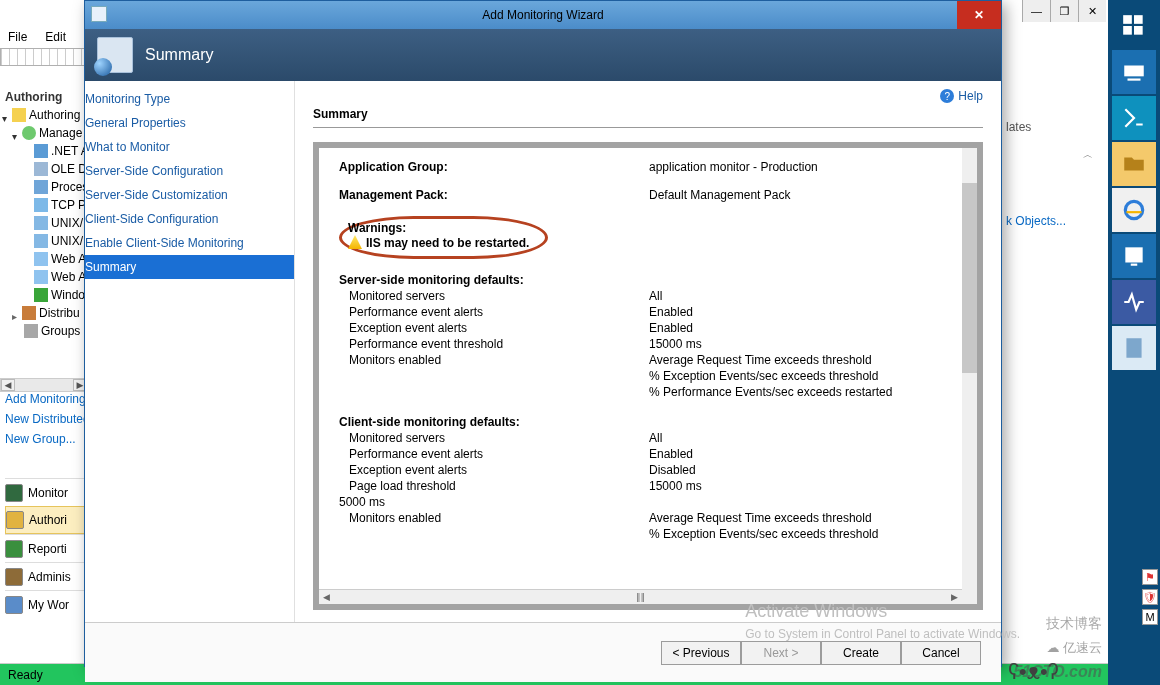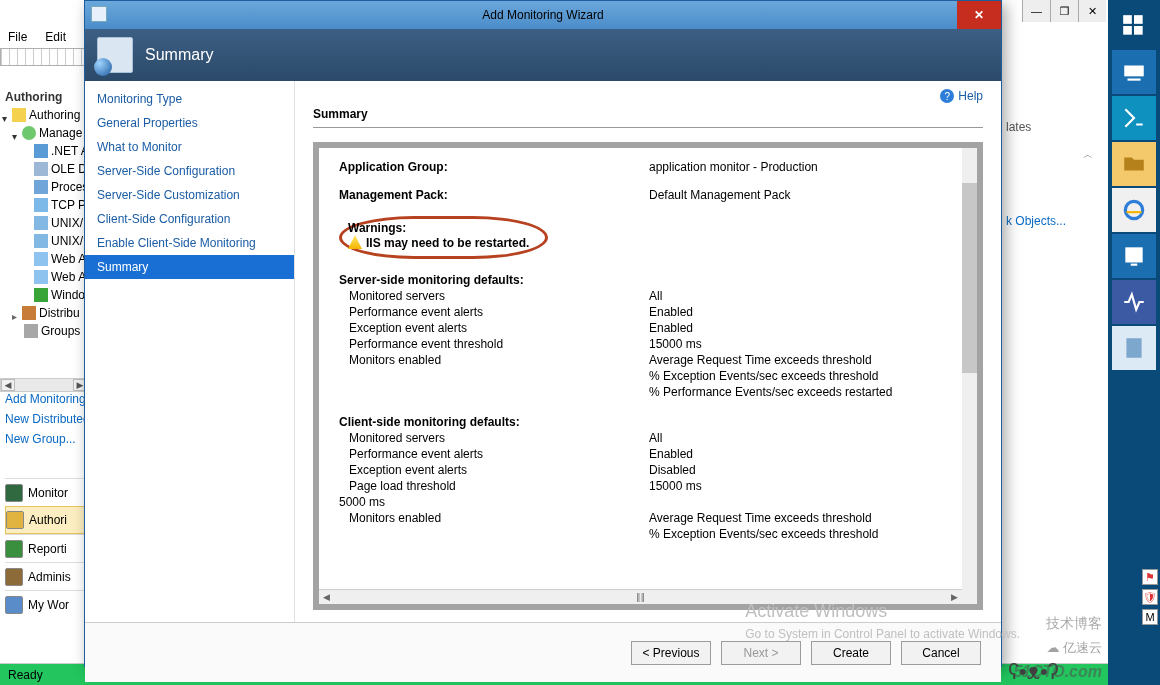--- a/index.html
+++ b/index.html
@@ -58,21 +58,21 @@
 .dlg-titlebar{height:28px;background:linear-gradient(#6aa7db,#4b8cc9);display:flex;align-items:center;justify-content:center;color:#000;position:relative}
 .dlg-titlebar .ticon{position:absolute;left:6px;top:5px;width:16px;height:16px;background:#e8f1fb;border:1px solid #7ab}
 .dlg-close2{position:absolute;right:0;top:0;width:44px;height:28px;background:#c62d1f;color:#fff;display:flex;align-items:center;justify-content:center;font-weight:bold}
 
 .dlg-hdr{height:52px;background:linear-gradient(#3d5f83,#2b4a6a);display:flex;align-items:center;color:#fff;font-size:16px;padding-left:12px}
 .dlg-hdr-ic{width:36px;height:36px;border:1px solid #a9c1db;background:#dae6f2;margin-right:12px;position:relative;border-radius:2px}
 .dlg-hdr-ic::after{content:"";position:absolute;bottom:-4px;left:-4px;width:18px;height:18px;border-radius:50%;background:radial-gradient(circle at 30% 30%,#9fd4ff,#1a5a9e)}
 
 .dlg-body{display:flex;height:calc(100% - 28px - 52px - 44px)}
 .steps{width:210px;border-right:1px solid #e0e0e0;padding-top:6px}
-.step{height:24px;display:flex;align-items:center;padding-left:12px;color:#1a5ca5;cursor:pointer}
+.step{height:24px;display:flex;align-items:center;padding-left:0;color:#1a5ca5;cursor:pointer}
 .step.sel{background:#1a6fd4;color:#fff}
 
 .content{flex:1;padding:12px 18px;position:relative;display:flex;flex-direction:column}
 .content .help{position:absolute;right:18px;top:8px;color:#1a5ca5;display:flex;align-items:center;gap:4px}
 .help-ic{width:14px;height:14px;border-radius:50%;background:#2d7dd9;color:#fff;font-size:10px;display:flex;align-items:center;justify-content:center}
 .content h4{margin:14px 0 4px 0;font-size:12px;font-weight:bold;border-bottom:1px solid #999;padding-bottom:6px;width:100%}
 
 .summary-box{border:6px solid #a3a3a3;flex:1;margin-top:10px;overflow:auto;position:relative}
 .sb-scrolltrack{position:absolute;right:0;top:0;width:15px;height:100%;background:#efefef}
 .sb-thumb{position:absolute;right:0;top:35px;width:15px;height:190px;background:#c7c7c7}
@@ -81,21 +81,21 @@
 
 .sb-inner{padding:10px 20px 24px 20px}
 .row{display:flex;margin:2px 0}
 .row .lab{width:310px}
 .row .val{flex:1}
 .bold{font-weight:bold}
 .indent .row .lab{padding-left:10px}
 .circled{display:inline-block;border:3px solid #b64220;border-radius:50%/70%;padding:2px 16px 6px 6px;margin-top:2px}
 .warn-ic{display:inline-block;width:14px;height:14px;background:linear-gradient(#ffe968,#f4b400);clip-path:polygon(50% 0,100% 100%,0 100%);margin-right:4px;vertical-align:-2px}
 
-.dlg-ftr{height:60px;border-top:1px solid #ccc;display:flex;align-items:center;justify-content:flex-end;padding-right:20px;gap:10px;background:#fafafa}
+.dlg-ftr{height:60px;border-top:1px solid #ccc;display:flex;align-items:center;justify-content:flex-end;padding-right:20px;gap:0;background:#fafafa}
 .btn{width:80px;height:24px;border:1px solid #9c9c9c;background:#f2f2f2;display:flex;align-items:center;justify-content:center;cursor:pointer}
 .btn.dis{color:#999}
 
 .activate{position:absolute;right:140px;bottom:42px;color:#bfbfbf;font-size:18px;text-align:left;pointer-events:none}
 .activate small{font-size:12px}
 
 .wm{position:absolute;right:58px;bottom:4px;font-size:16px;font-weight:bold;color:rgba(80,80,80,.55);font-style:italic}
 .wm2{position:absolute;right:58px;bottom:52px;font-size:14px;color:rgba(60,60,60,.45)}
 .wm3{position:absolute;right:58px;bottom:28px;font-size:13px;color:rgba(100,100,100,.6)}
 .bear{position:absolute;right:126px;bottom:0;width:26px;height:26px;color:#404040;font-size:22px}

